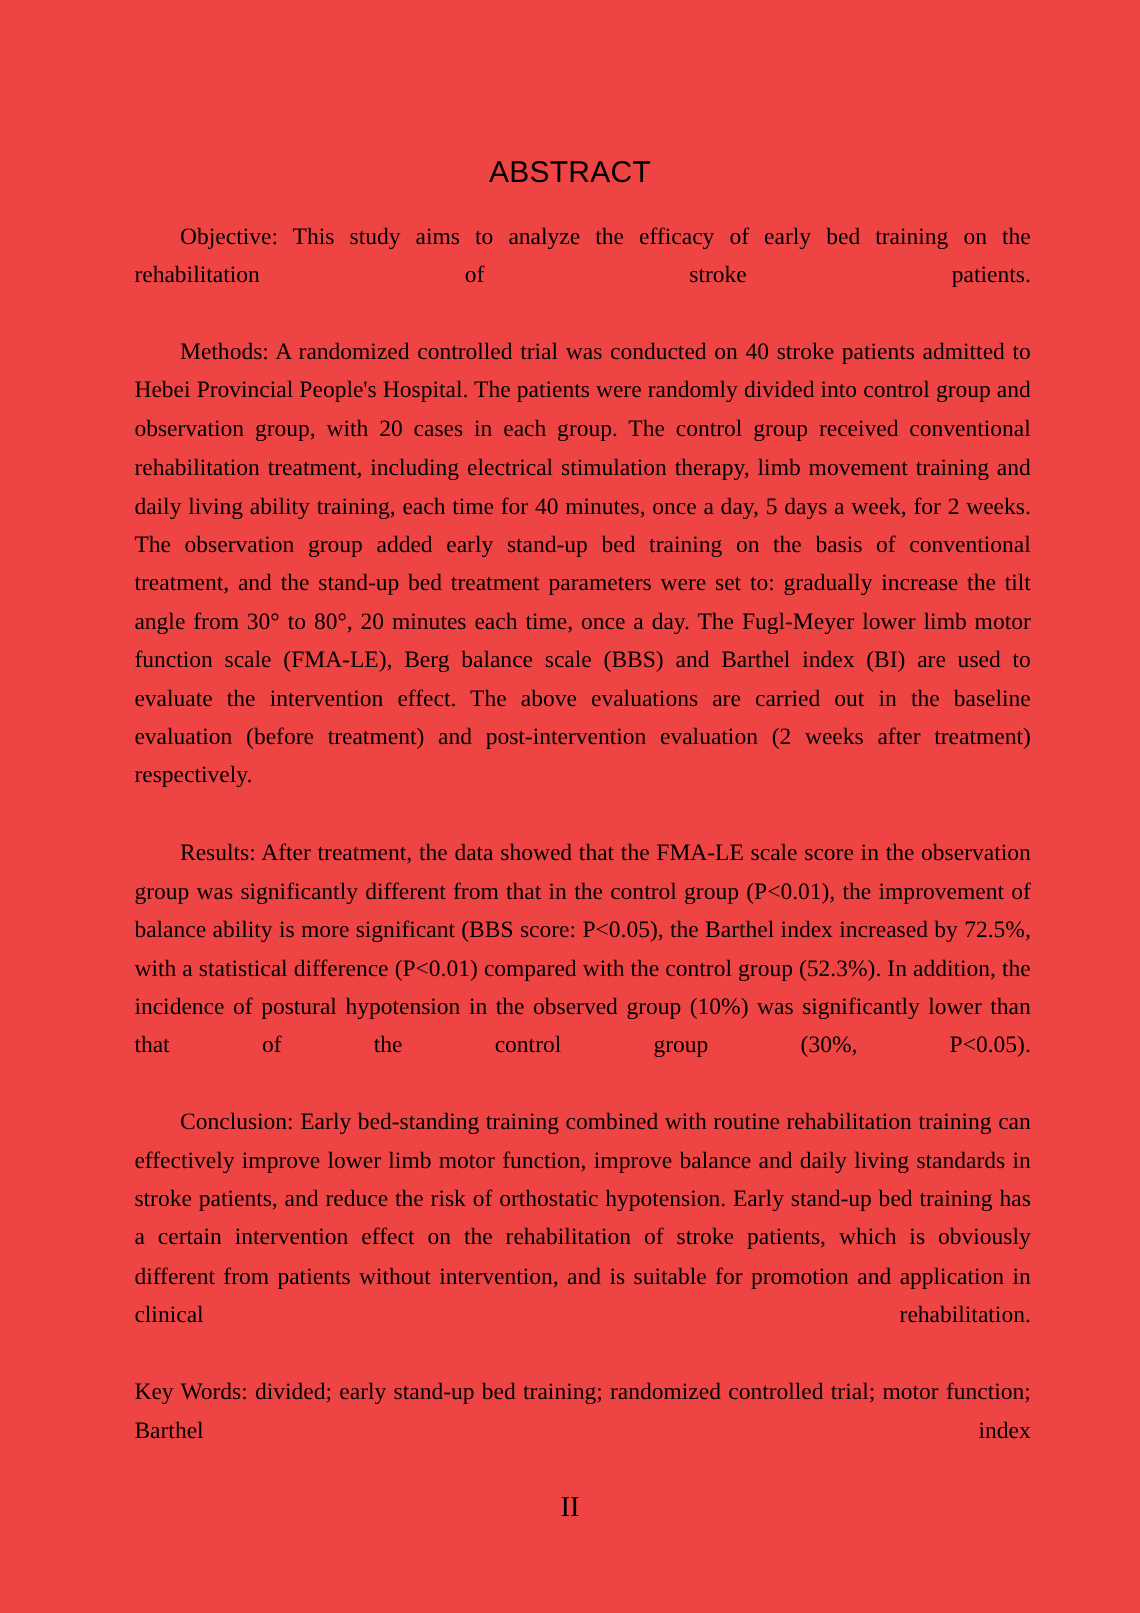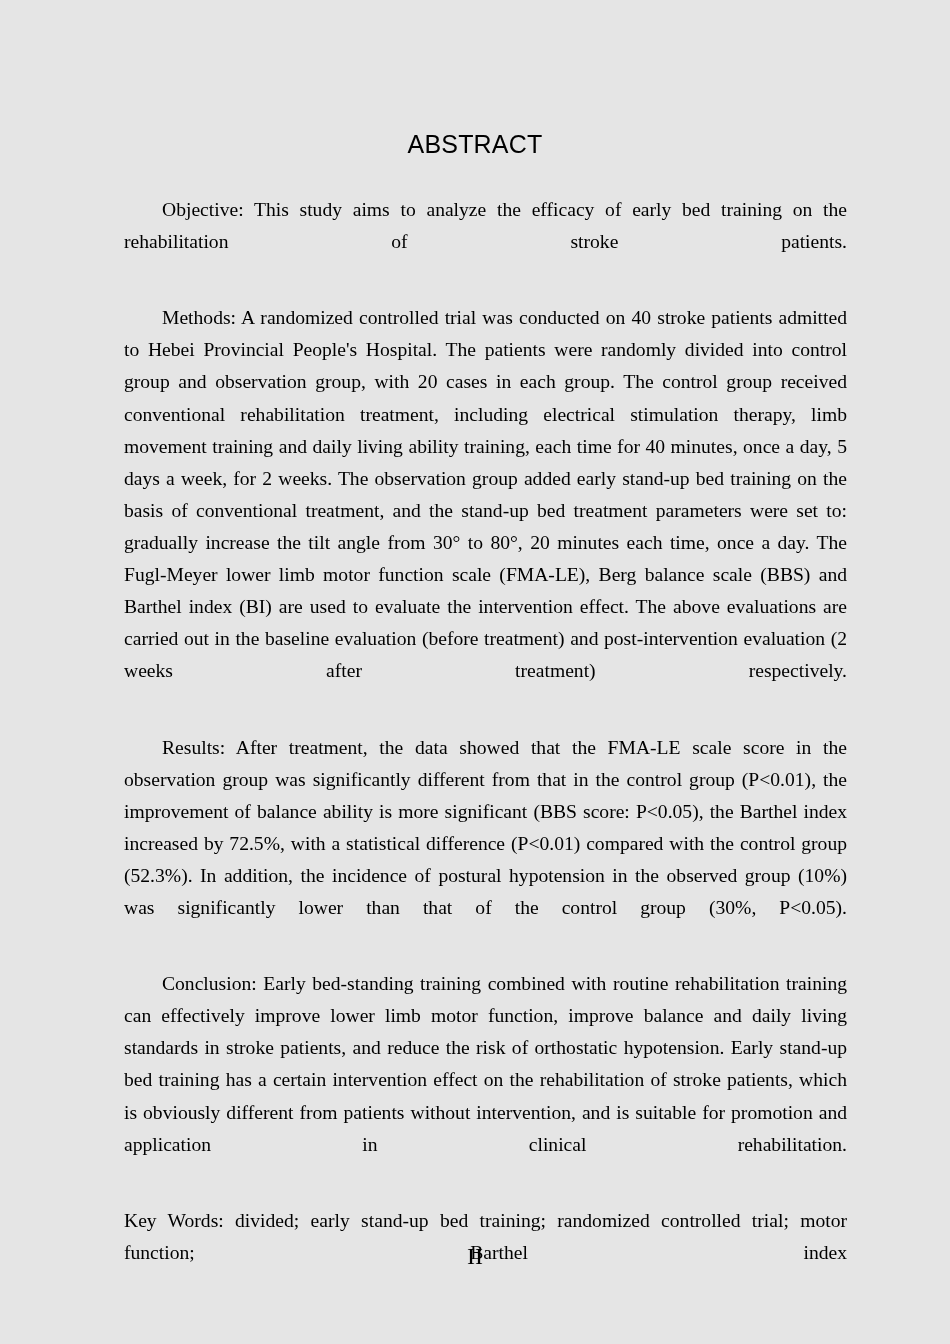--- a/index.html
+++ b/index.html
@@ -4,21 +4,21 @@
 <style>
   html, body {
     margin: 0;
     padding: 0;
     background: #ffffff;
   }
   .page {
     position: relative;
     width: 950px;
     height: 1344px;
-    background: #e5e5e5;
+    background: #ef4444;
     margin: 0 auto;
     overflow: hidden;
     box-sizing: border-box;
   }
   .doc-heading {
     position: absolute;
     top: 113px;
     left: 0;
     width: 950px;
     text-align: center;
@@ -28,21 +28,21 @@
     letter-spacing: 0.2px;
     color: #000000;
   }
   .body-block {
     position: absolute;
     top: 182px;
     left: 112px;
     width: 747px;
   }
   p.para {
-    margin: 12px;
+    margin: 0;
     padding: 0;
     font-family: "Liberation Serif", "DejaVu Serif", serif;
     font-size: 19.6px;
     line-height: 32.1px;
     color: #000000;
     text-align: justify;
     text-justify: inter-word;
     text-indent: 38px;
     -webkit-hyphens: none;
     hyphens: none;

